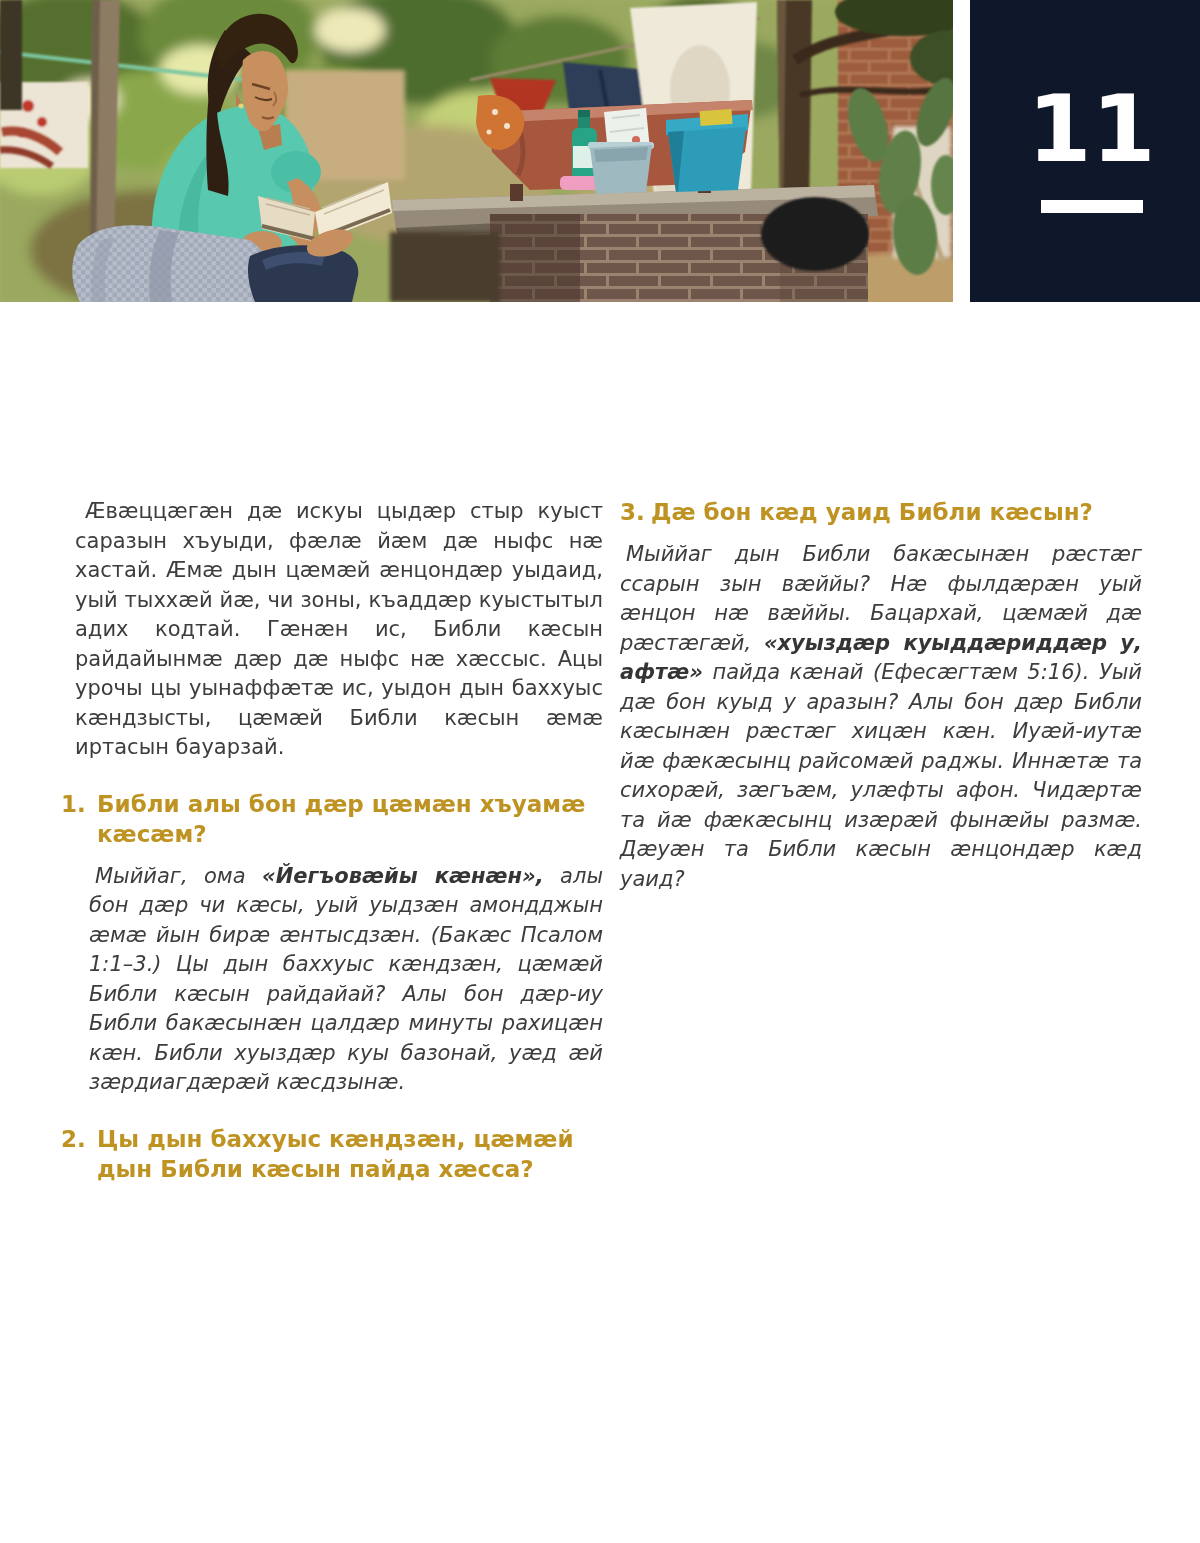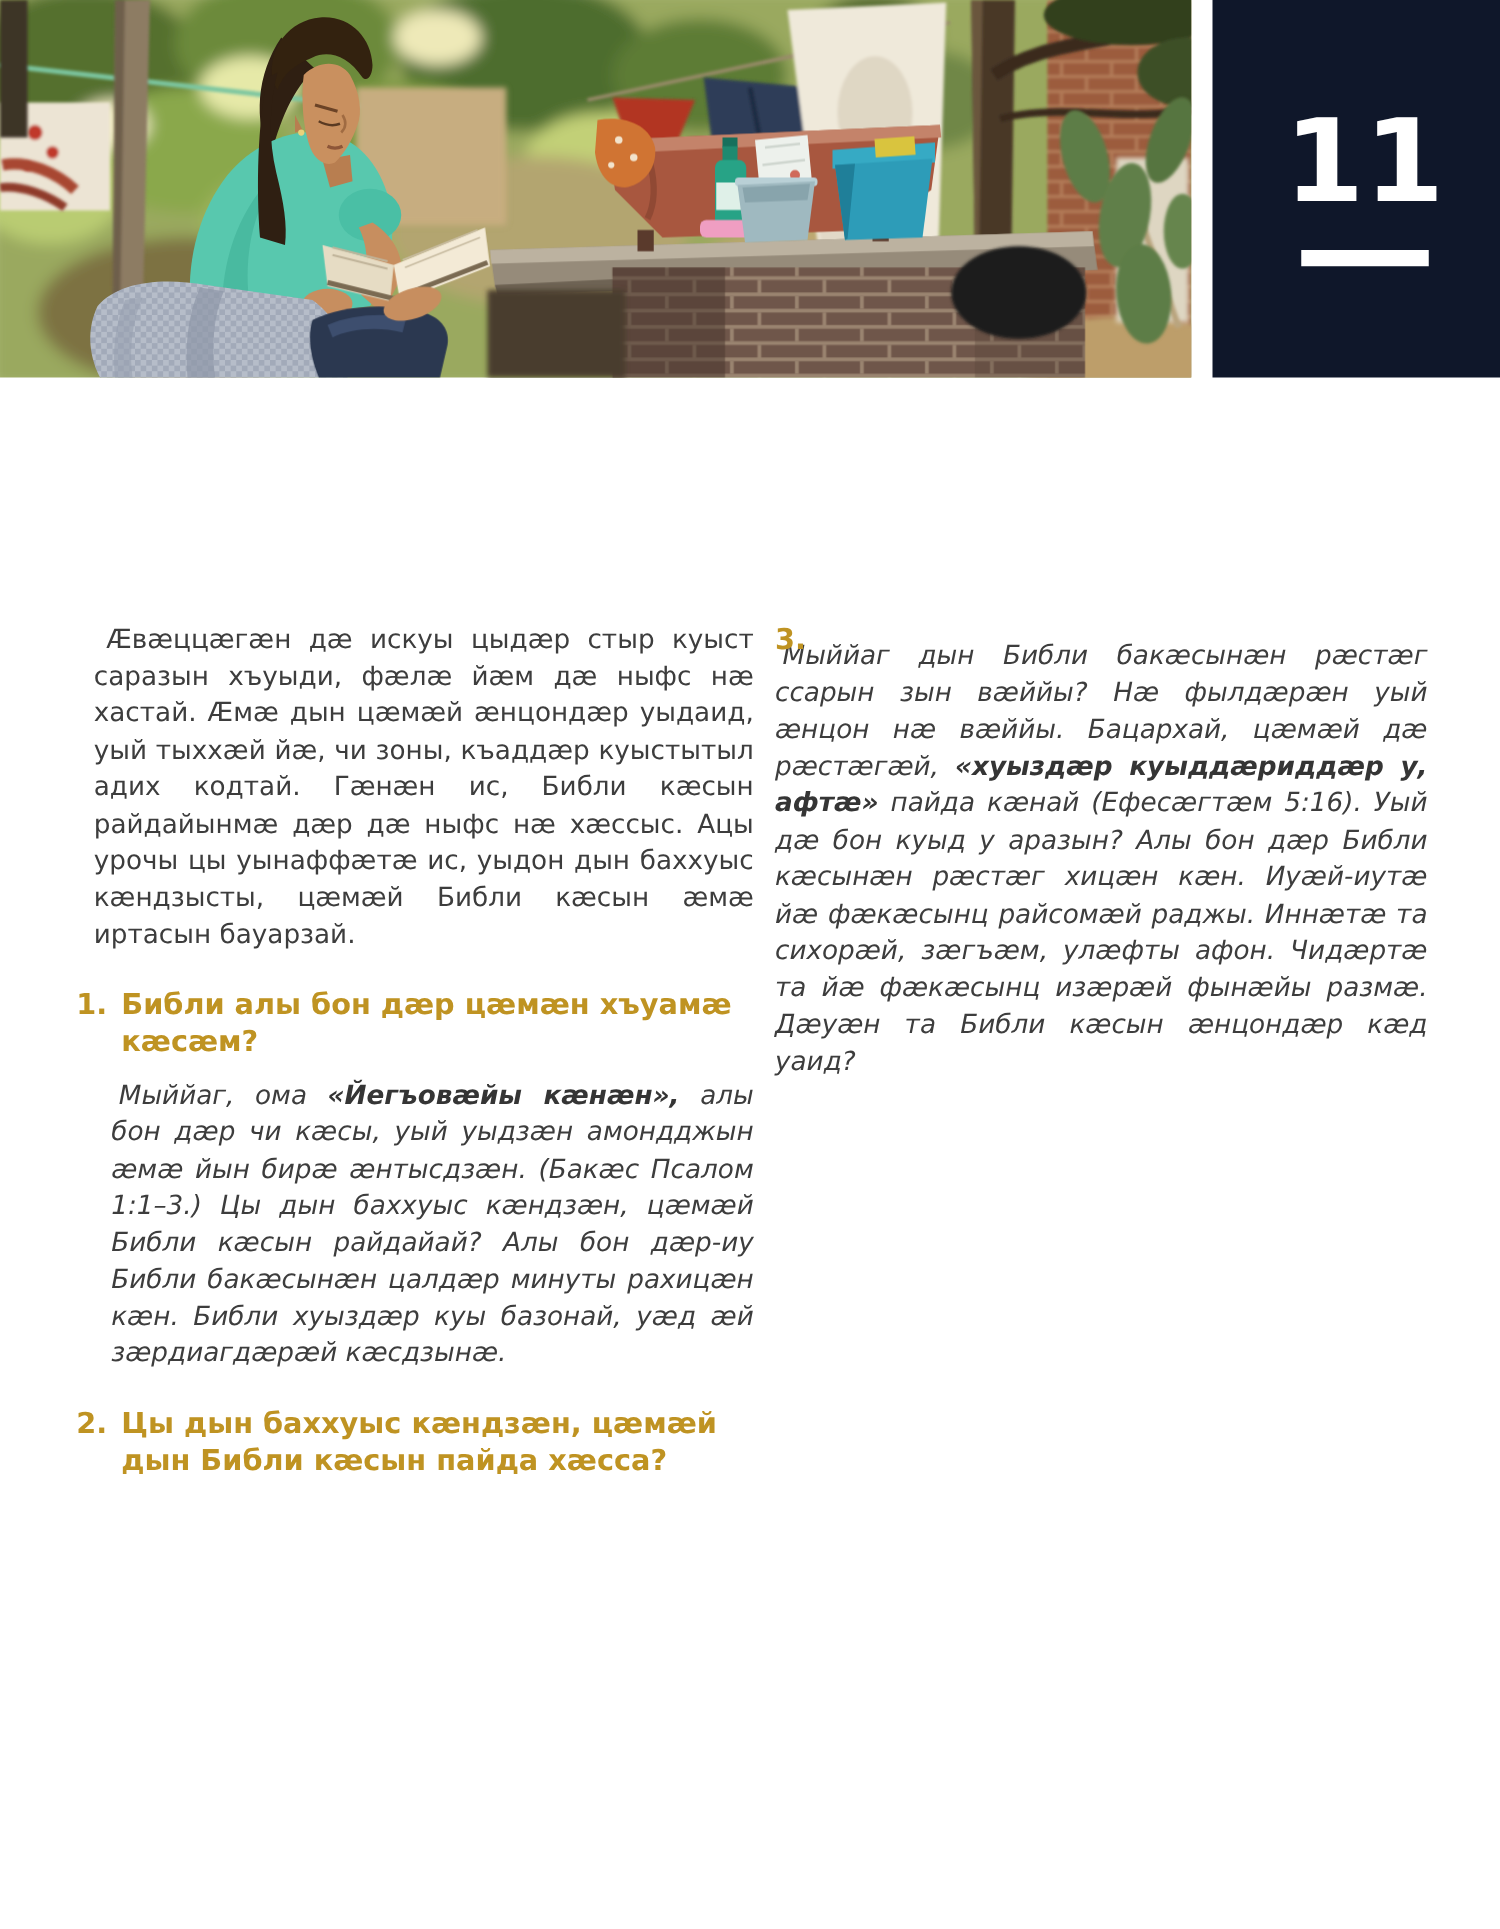--- a/index.html
+++ b/index.html
@@ -251,17 +251,18 @@
     <div class="q-heading">
       <span class="q-num">2.</span>
       <span>Цы дын баххуыс кӕндзӕн, цӕмӕй дын Библи кӕсын пайда хӕсса?</span>
     </div>
   </div>
 
   <div class="col col-right">
 
     <div class="q-heading">
       <span class="q-num">3.</span>
+      <span>Дӕ бон кӕд уаид Библи кӕсын?</span>
     </div>
     <p class="par section-par"><span>Мыййаг дын Библи бакӕсынӕн рӕстӕг ссарын зын вӕййы? Нӕ фылдӕрӕн уый ӕнцон нӕ вӕййы. Бацархай, цӕмӕй дӕ рӕстӕгӕй, </span><b>«хуыздӕр куыддӕриддӕр у, афтӕ»</b><span> пайда кӕнай (Ефесӕгтӕм 5:16). Уый дӕ бон куыд у аразын? Алы бон дӕр Библи кӕсынӕн рӕстӕг хицӕн кӕн. Иуӕй-иутӕ йӕ фӕкӕсынц райсомӕй раджы. Иннӕтӕ та сихорӕй, зӕгъӕм, улӕфты афон. Чидӕртӕ та йӕ фӕкӕсынц изӕрӕй фынӕйы размӕ. Дӕуӕн та Библи кӕсын ӕнцондӕр кӕд уаид?</span></p>
   </div>
 
 </div>
 
 </body></html>

